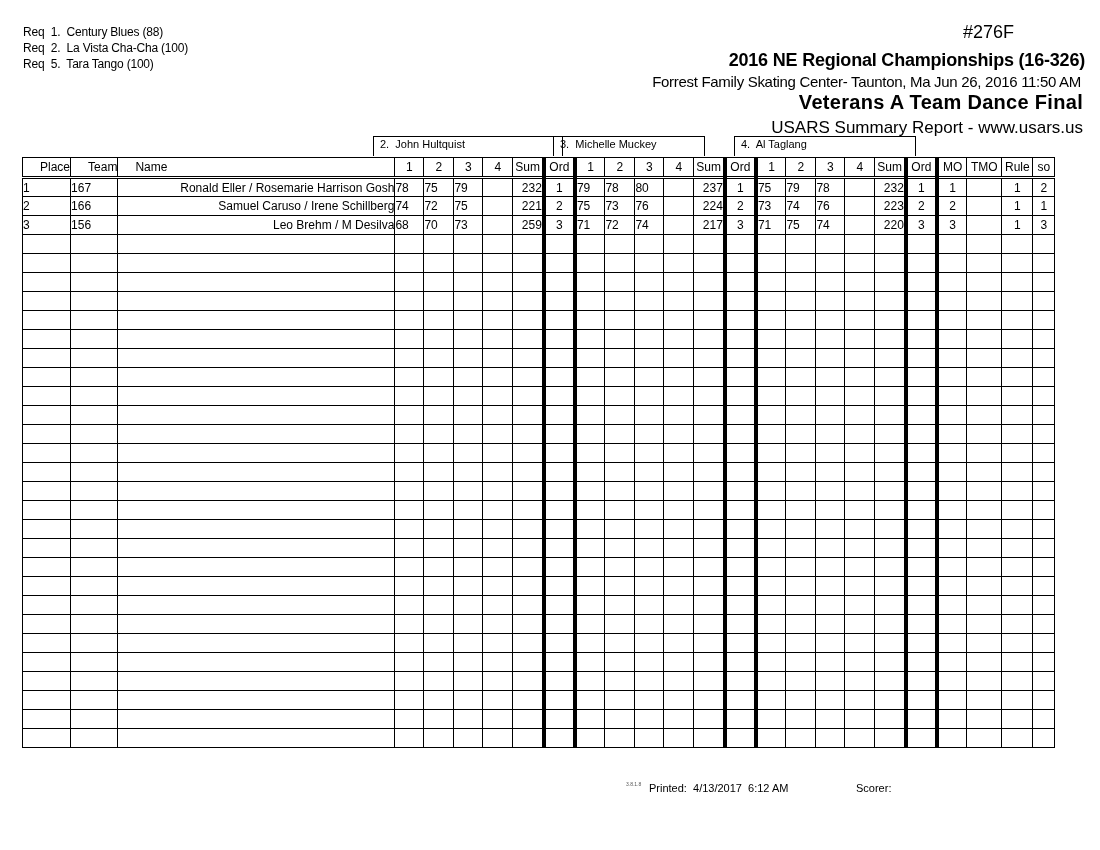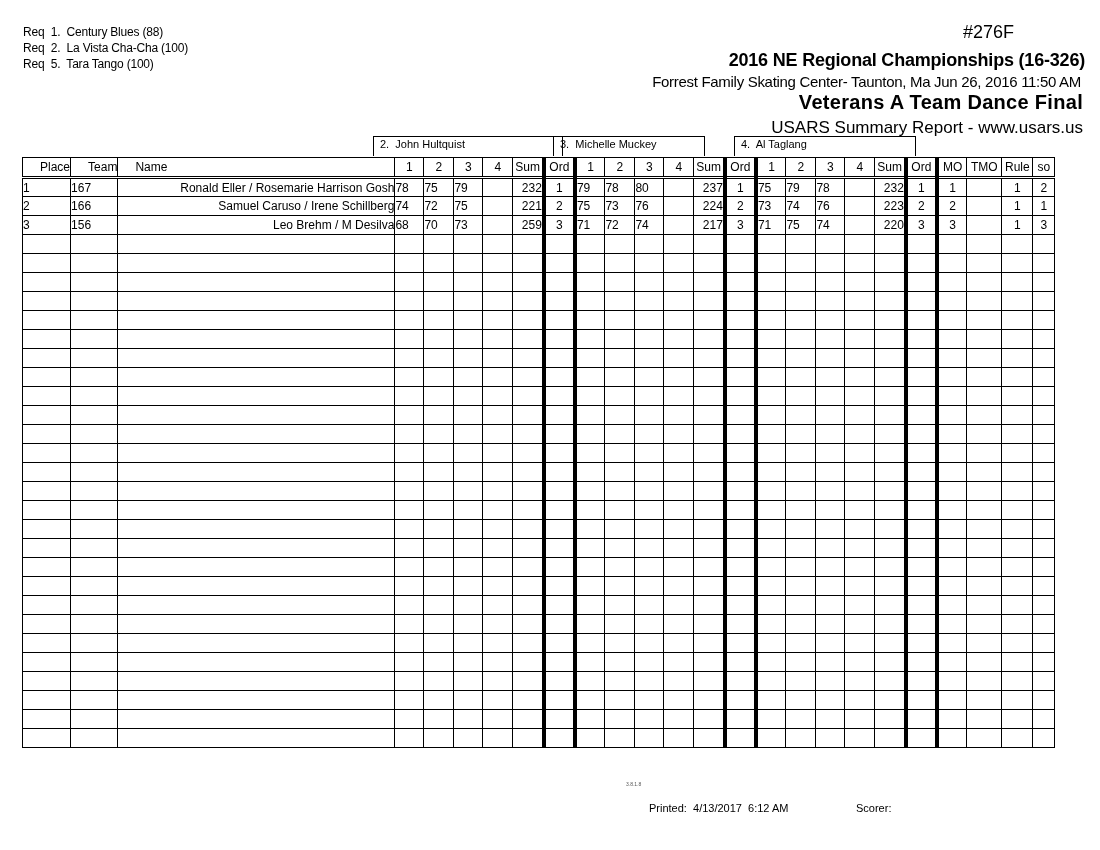--- a/index.html
+++ b/index.html
@@ -23,21 +23,21 @@
   table.grid thead th { height: 20px; text-align: center; border-bottom: 3px double #000; }
   table.grid thead th.lft { text-align: left; padding-left: 17px; }
   td.pl, td.ct { font-weight: bold; text-align: left; padding-left: 4px; font-size: 13px; }
   td.nm { font-weight: bold; text-align: right; padding-left: 6px; font-size: 13px; }
   td.sc { text-align: left; padding-left: 5px; }
   td.sm { text-align: right; padding-right: 3px; margin-left: 28px; }
   td.od { font-weight: bold; text-align: center; font-size: 13px; }
   td.mo { text-align: center; }
   .thick-r { border-right: 4px solid #000 !important; }
 
-  .footer { top: 782px; font-size: 11px; white-space: pre; margin-top: 20px; }
+  .footer { top: 782px; font-size: 11px; white-space: pre; }
   .tiny { left: 626px; top: 781px; font-size: 5px; color: #555; }
 </style>
 </head>
 <body>
 
 <div class="abs req" style="top:24px">Req  1.  Century Blues (88)</div>
 <div class="abs req" style="top:40px">Req  2.  La Vista Cha-Cha (100)</div>
 <div class="abs req" style="top:56px">Req  5.  Tara Tango (100)</div>
 
 <div class="abs center t1">2016 NE Regional Championships (16-326)</div>

